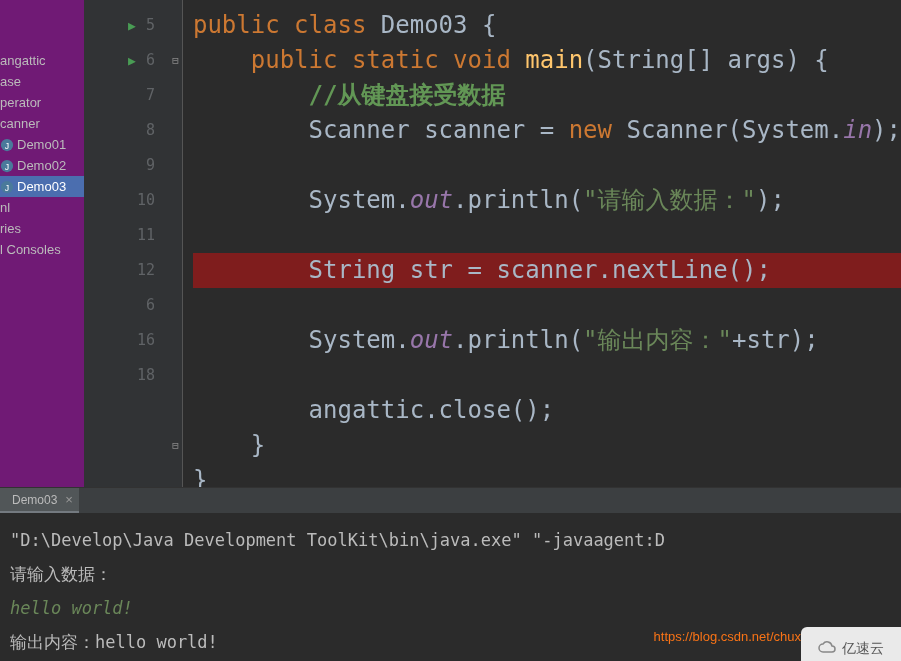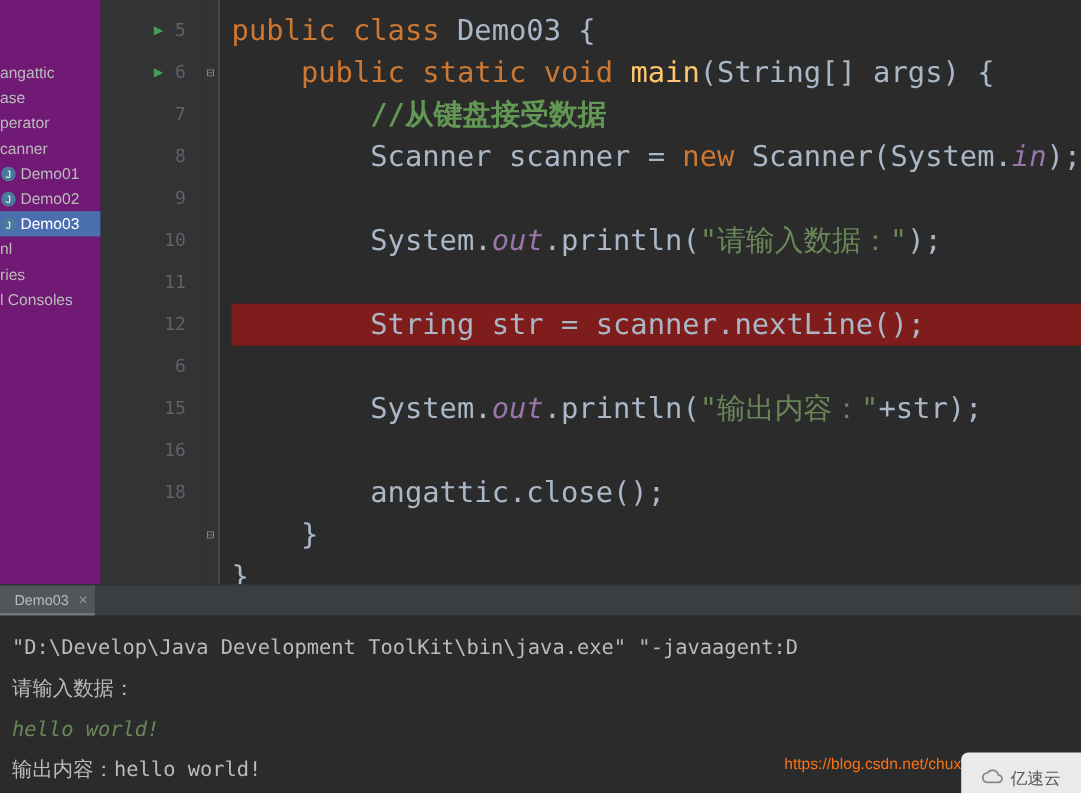--- a/index.html
+++ b/index.html
@@ -232,23 +232,20 @@
           <span>10</span>
         </div>
       <div class="line-num">
           <span>11</span>
         </div>
       <div class="line-num">
           <span>12</span>
         </div>
       <div class="line-num">
           <span>6</span>
-        </div>
-      <div class="line-num">
-          <span>15</span>
         </div>
       <div class="line-num">
           <span>16</span>
         </div>
       <div class="line-num">
           <span>18</span>
         </div>
     </div>
     <div class="fold-column">
       <div class="fold-mark"></div>

